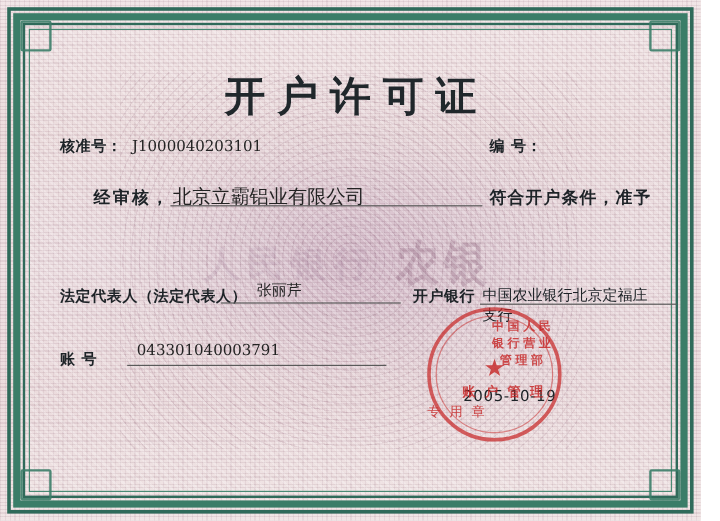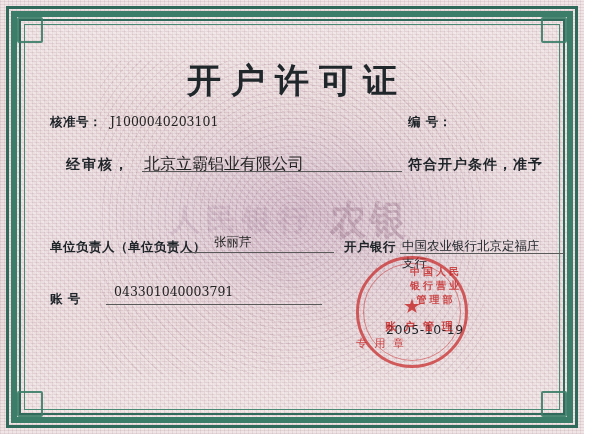--- a/index.html
+++ b/index.html
@@ -162,21 +162,21 @@
   .lbl { font-weight: bold; letter-spacing: .5px; white-space: nowrap; }
 
   
   .r-approve-label { left: 16px;  top: 80px; }
   .r-approve-value { left: 76px;  top: 80px; font-family: "DejaVu Sans", sans-serif; }
   .r-serial-label  { left: 374px; top: 80px; }
   .r-serial-value  { left: 412px; top: 80px; }
   .serial-red { color: #c2302c; letter-spacing: .5px; }
 
   
-  .r-body1-a  { left: 32px;  top: 122px; font-size: 14px; font-weight: bold; letter-spacing: 2px; }
+  .r-body1-a  { left: 44px;  top: 122px; font-size: 14px; font-weight: bold; letter-spacing: 2px; }
   .r-company  { left: 110px; top: 120px; font-size: 16px; }
   .r-body1-b  { left: 374px; top: 122px; font-size: 14px; font-weight: bold; letter-spacing: 1px; }
   .r-body2    { left: 40px;  top: 158px; font-size: 14px; font-weight: bold; letter-spacing: 2px; }
 
   
   .ul-company {
     position: absolute;
     left: 108px; top: 137px;
     width: 260px;
     border-bottom: 1px solid #5a5a5a;
@@ -303,21 +303,21 @@
     <div class="row lbl r-approve-label">核准号：</div>
     <div class="row hand r-approve-value">J1000040203101</div>
 
     <div class="row lbl r-serial-label">编 号：</div>
 
     <div class="row r-body1-a">经审核，</div>
     <div class="row hand r-company">北京立霸铝业有限公司</div>
     <div class="ul-company"></div>
     <div class="row r-body1-b">符合开户条件，准予</div>
 
-    <div class="row lbl r-legal-label">单位负责人（单位负责人）</div>
+    <div class="row lbl r-legal-label">法定代表人（法定代表人）</div>
     <div class="row hand r-legal-value">张丽芹</div>
     <div class="ul-legal"></div>
 
     <div class="row lbl r-bank-label">开户银行</div>
     <div class="row r-bank-value">中国农业银行北京定福庄支行</div>
     <div class="ul-bank"></div>
 
     <div class="row lbl r-acct-label">账 号</div>
     <div class="row hand r-acct-value">043301040003791</div>
     <div class="ul-acct"></div>

